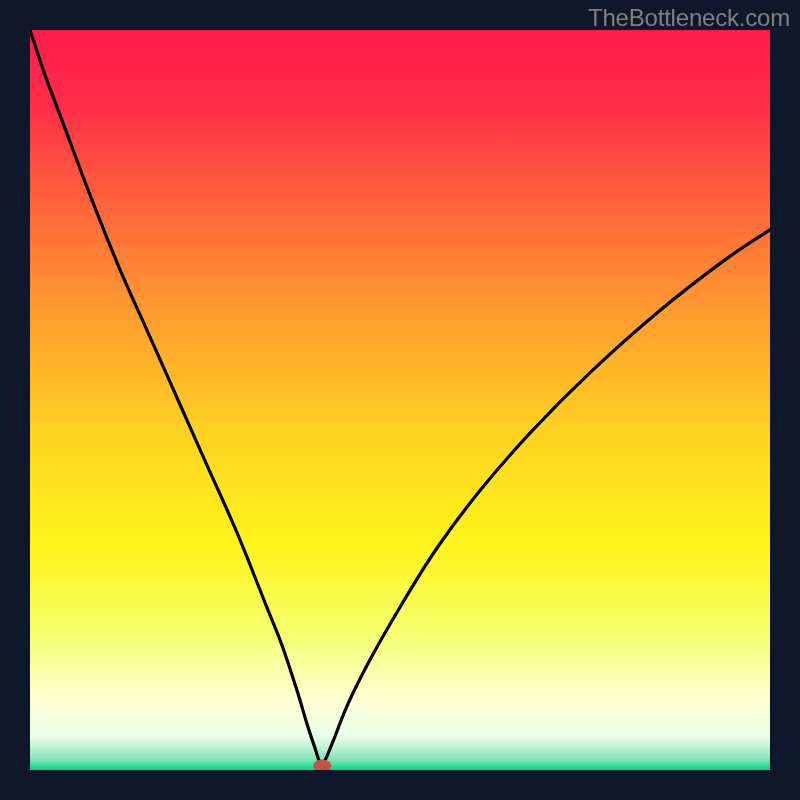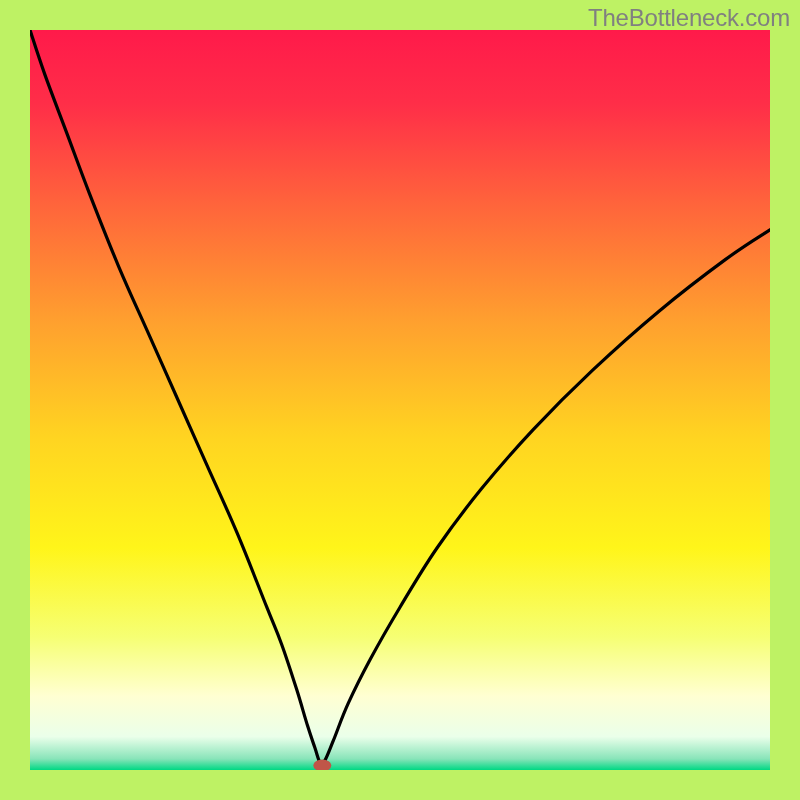--- a/index.html
+++ b/index.html
@@ -7,21 +7,21 @@
     padding: 0;
     width: 800px;
     height: 800px;
     background: #000;
     overflow: hidden;
     font-family: Arial, Helvetica, sans-serif;
   }
   .frame {
     position: absolute;
     inset: 0;
-    background: #bef264;
+    background: #0f172a;
   }
   .plot {
     position: absolute;
     left: 30px;
     top: 30px;
     width: 740px;
     height: 740px;
     overflow: hidden;
   }
   .watermark {

